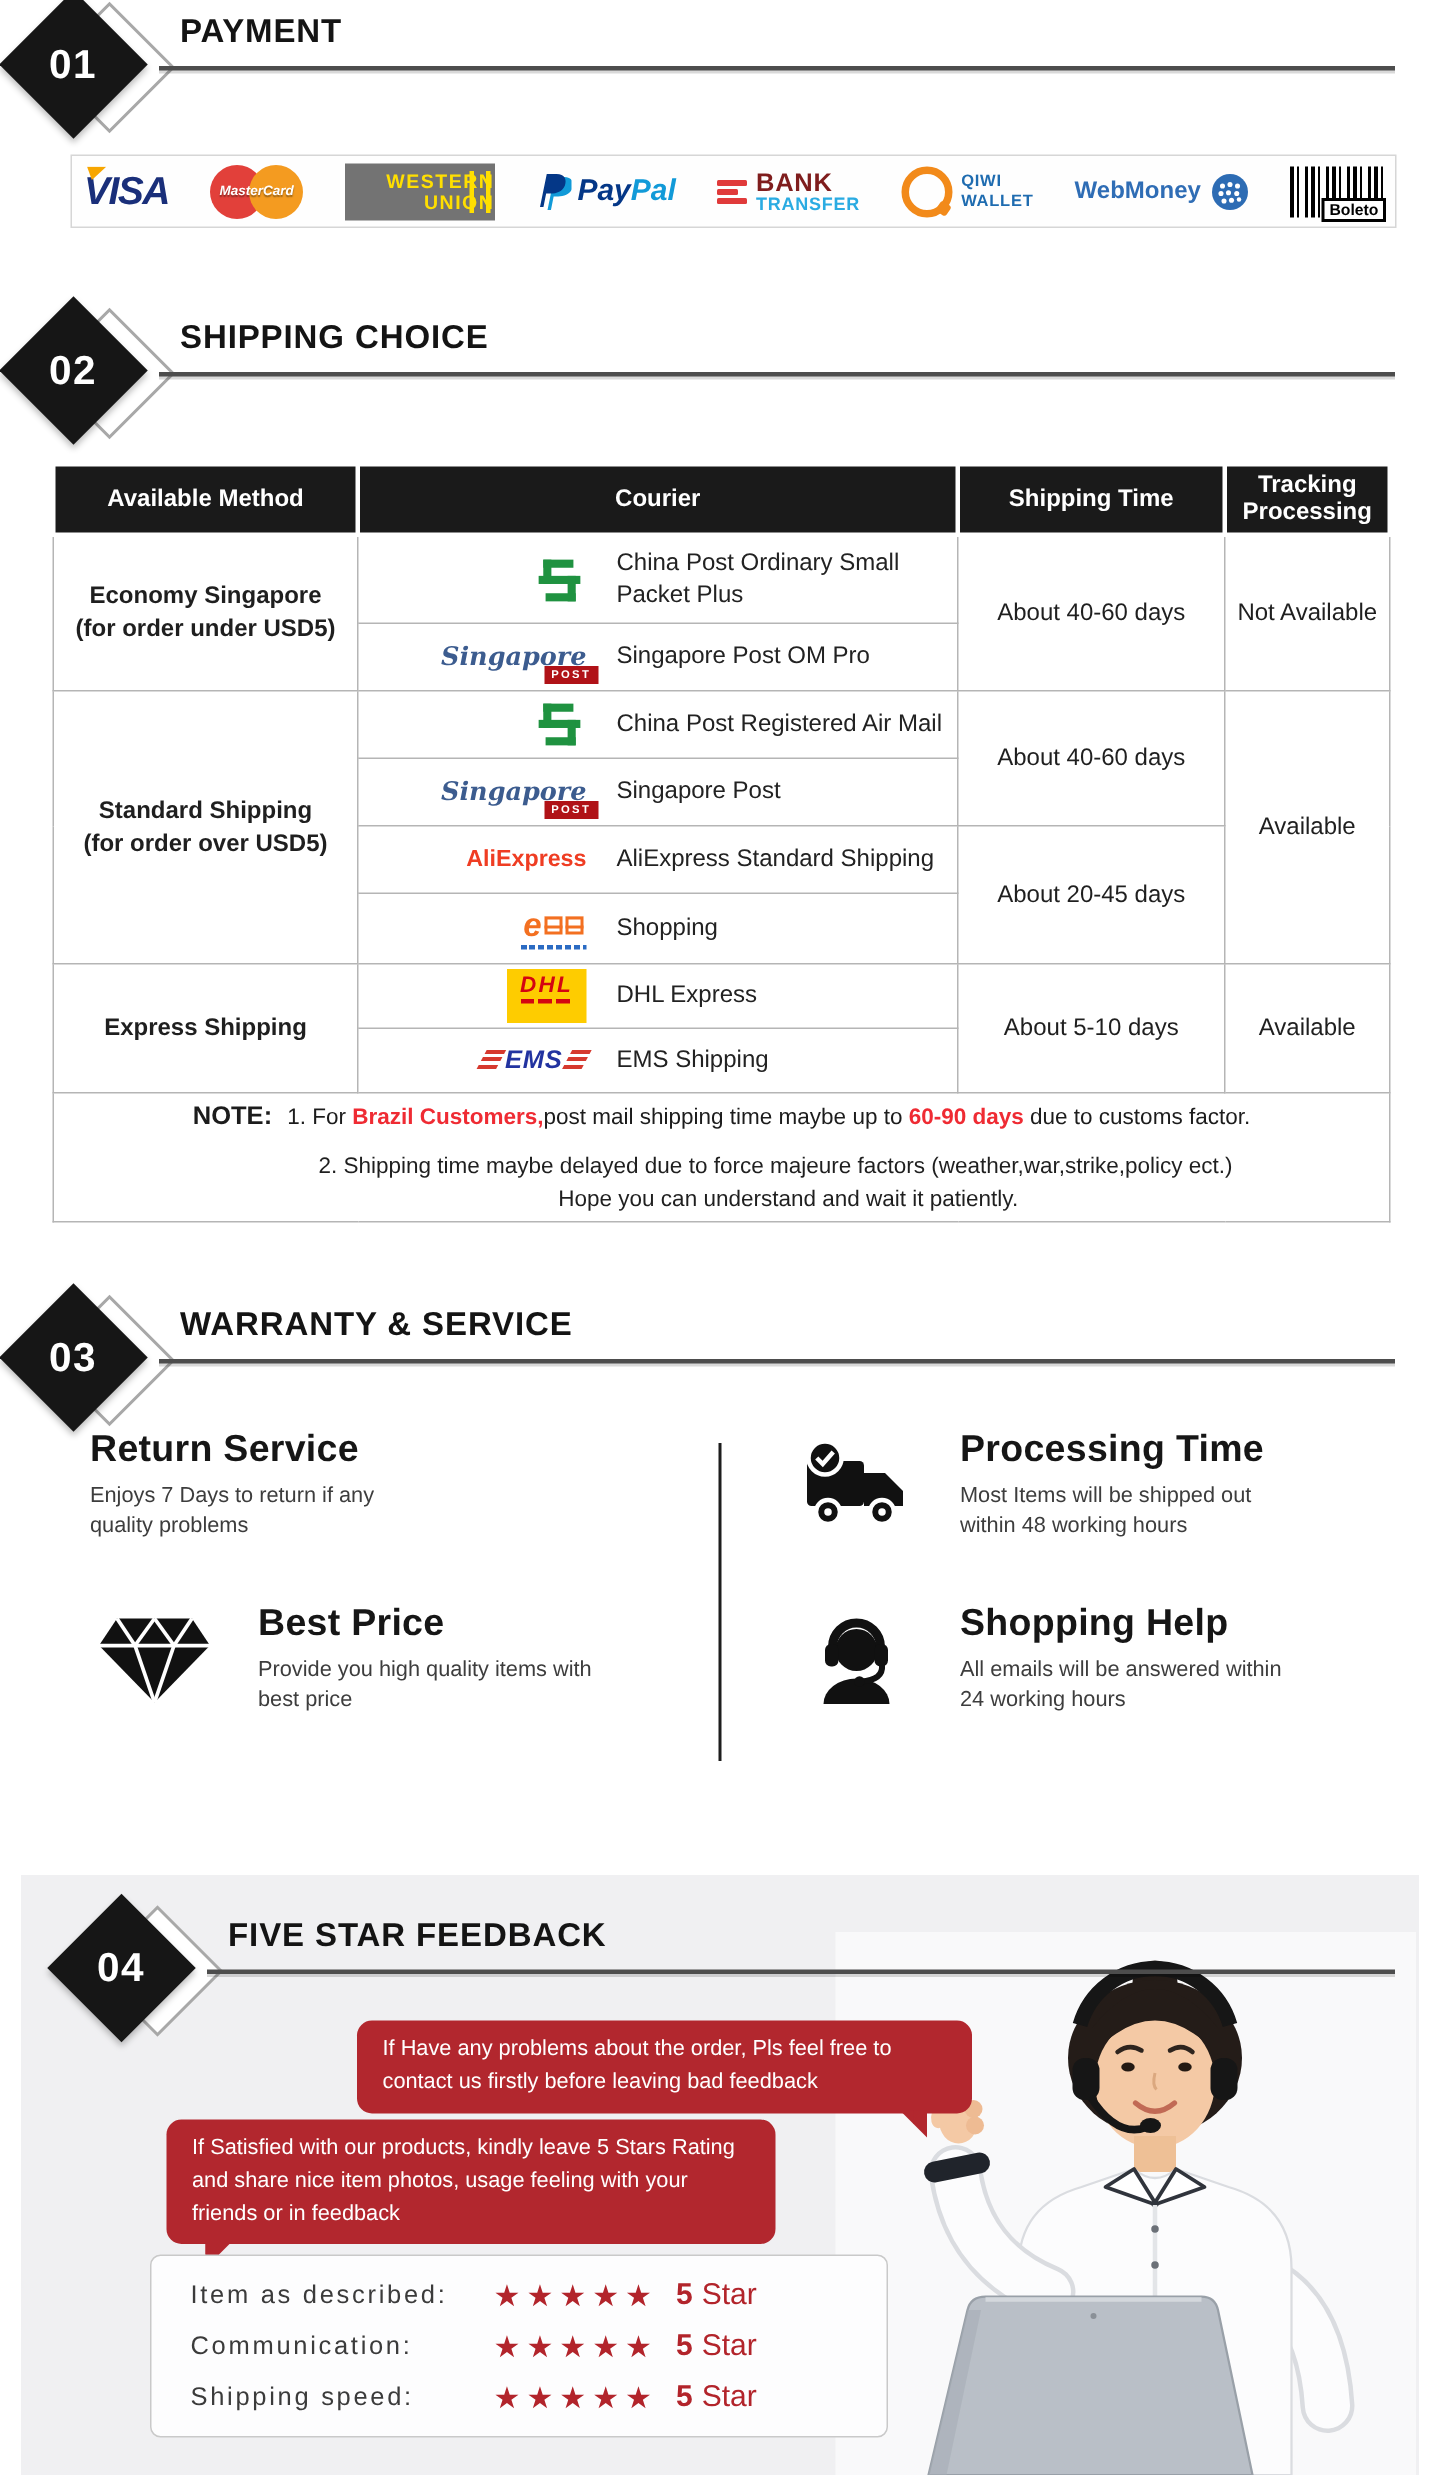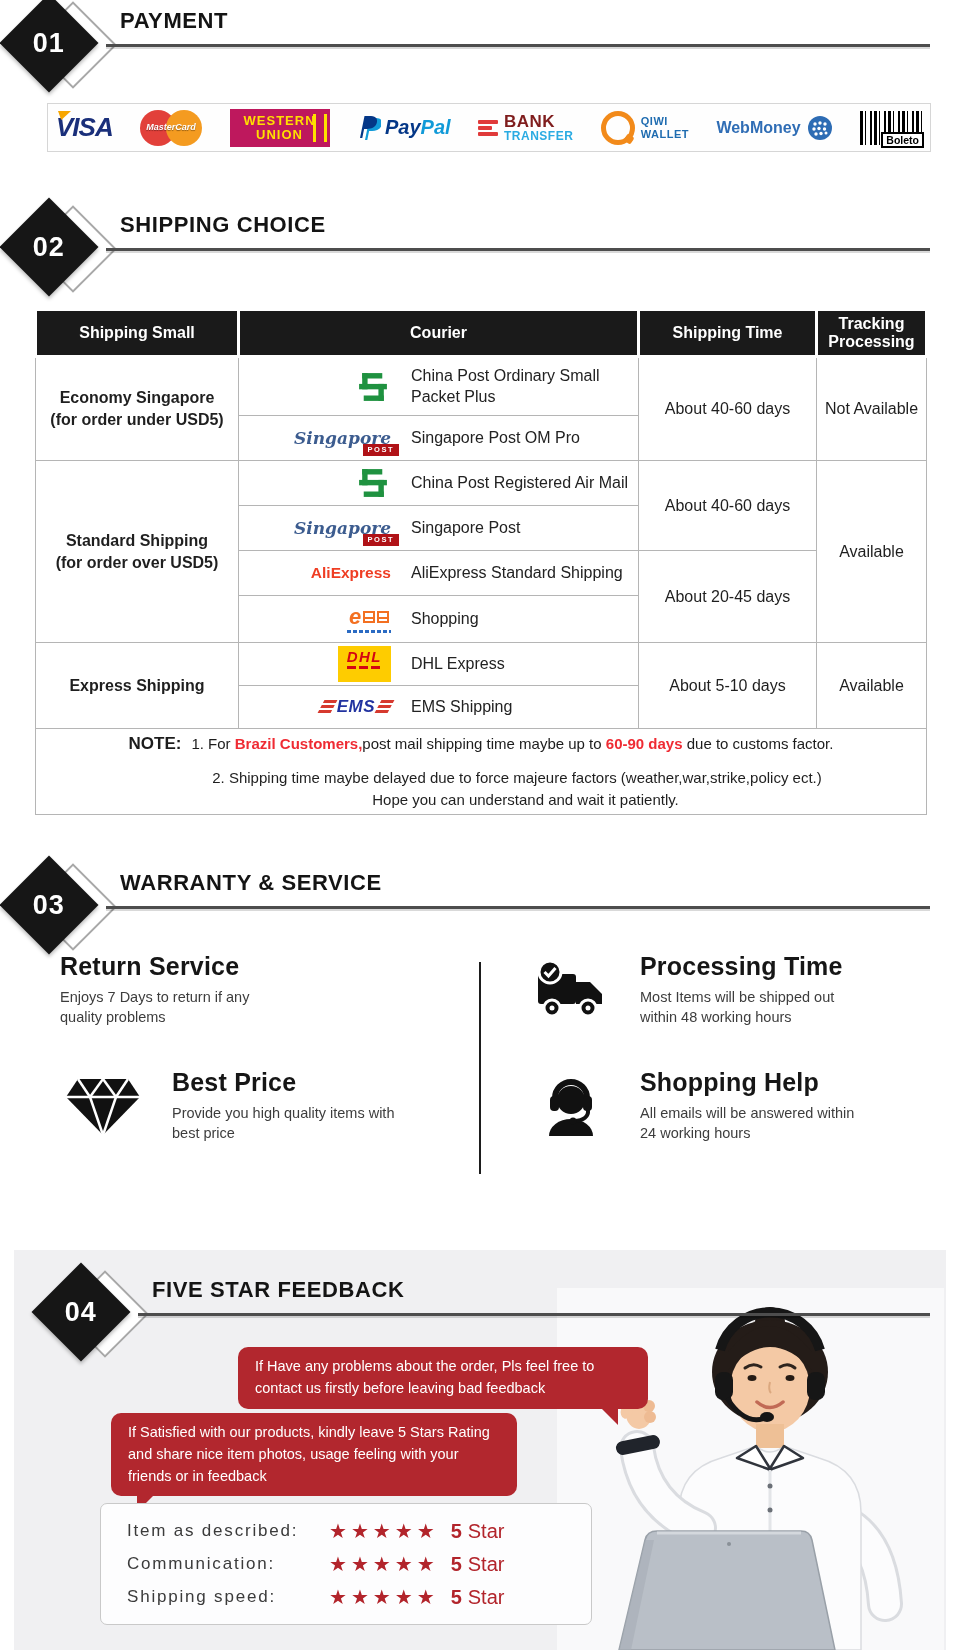--- a/index.html
+++ b/index.html
@@ -28,21 +28,21 @@
              padding:0 8px;box-sizing:border-box;}
   .plogo{display:flex;align-items:center;}
   .visa{position:relative;font-size:26px;font-weight:800;font-style:italic;color:#1a2f7a;letter-spacing:-1px;}
   .visa-flame{position:absolute;left:2px;top:-1px;width:13px;height:9px;background:#f7a600;
               clip-path:polygon(0 0,100% 0,25% 100%);}
   .mc{position:relative;width:62px;height:38px;}
   .mc-red{position:absolute;left:0;top:1px;width:36px;height:36px;border-radius:50%;background:#e2403a;}
   .mc-org{position:absolute;right:0;top:1px;width:36px;height:36px;border-radius:50%;background:#f49b20;}
   .mc-txt{position:absolute;left:0;right:0;top:13px;text-align:center;color:#fff;font-size:9px;
           font-style:italic;font-weight:700;text-shadow:0 1px 1px rgba(0,0,0,.4);z-index:2;}
-  .wu{background:#be185d;width:100px;height:38px;display:flex;flex-direction:column;align-items:center;
+  .wu{background:#737373;width:100px;height:38px;display:flex;flex-direction:column;align-items:flex-end;
       justify-content:center;line-height:1.05;position:relative;}
   .wu span{color:#ffdf00;font-size:13px;font-weight:800;letter-spacing:1px;}
   .wu-bars{position:absolute;right:3px;top:5px;bottom:5px;width:8px;
            border-left:3px solid #ffdf00;border-right:3px solid #ffdf00;}
   .pp{display:flex;align-items:center;gap:4px;}
   .pp-txt{font-size:20px;font-weight:800;font-style:italic;}
   .pp-pay{color:#043787;} .pp-pal{color:#119ad8;}
   .bank{display:flex;align-items:center;gap:6px;}
   .bank-ico div{height:4px;background:#e03a3a;margin:2px 0;border-radius:1px;}
   .bank-ico .b1{width:20px;} .bank-ico .b2{width:14px;} .bank-ico .b3{width:20px;}
@@ -226,21 +226,21 @@
   <div class="ship-wrap">
     <table class="ship">
       <colgroup>
           <col style="width:203px">
           <col style="width:400px">
           <col style="width:178px">
           <col style="width:110px">
         </colgroup>
       <thead>
         <tr>
-          <th>Shipping Small</th>
+          <th>Available Method</th>
           <th>Courier</th>
           <th>Shipping Time</th>
           <th>Tracking Processing</th>
         </tr>
       </thead>
       <tbody>
         <tr class="r58">
           <td class="method" rowspan="2">
             <div>Economy Singapore</div>
             <div>(for order under USD5)</div>

